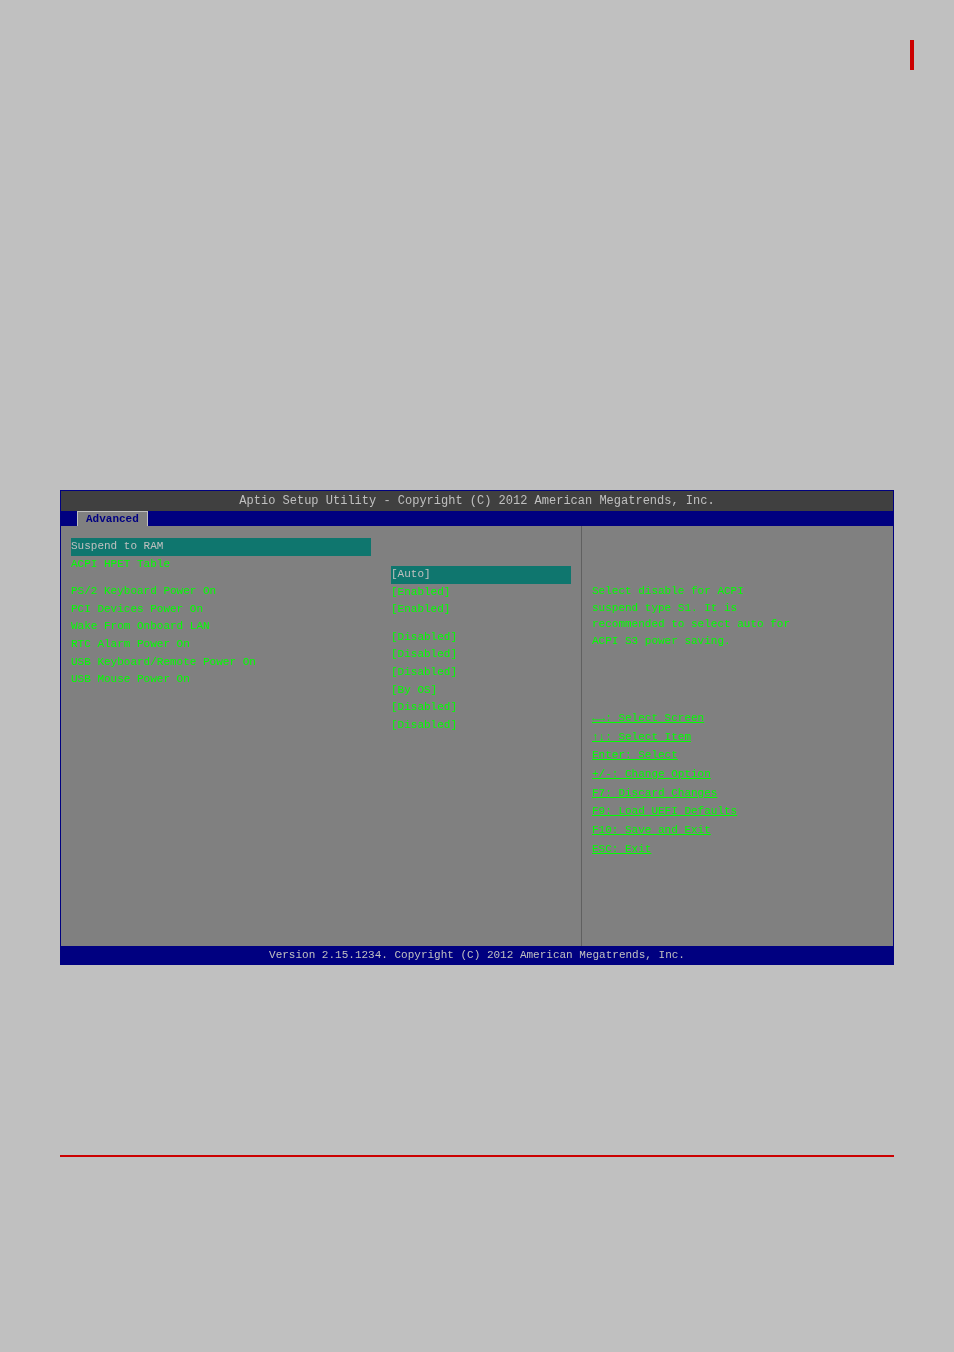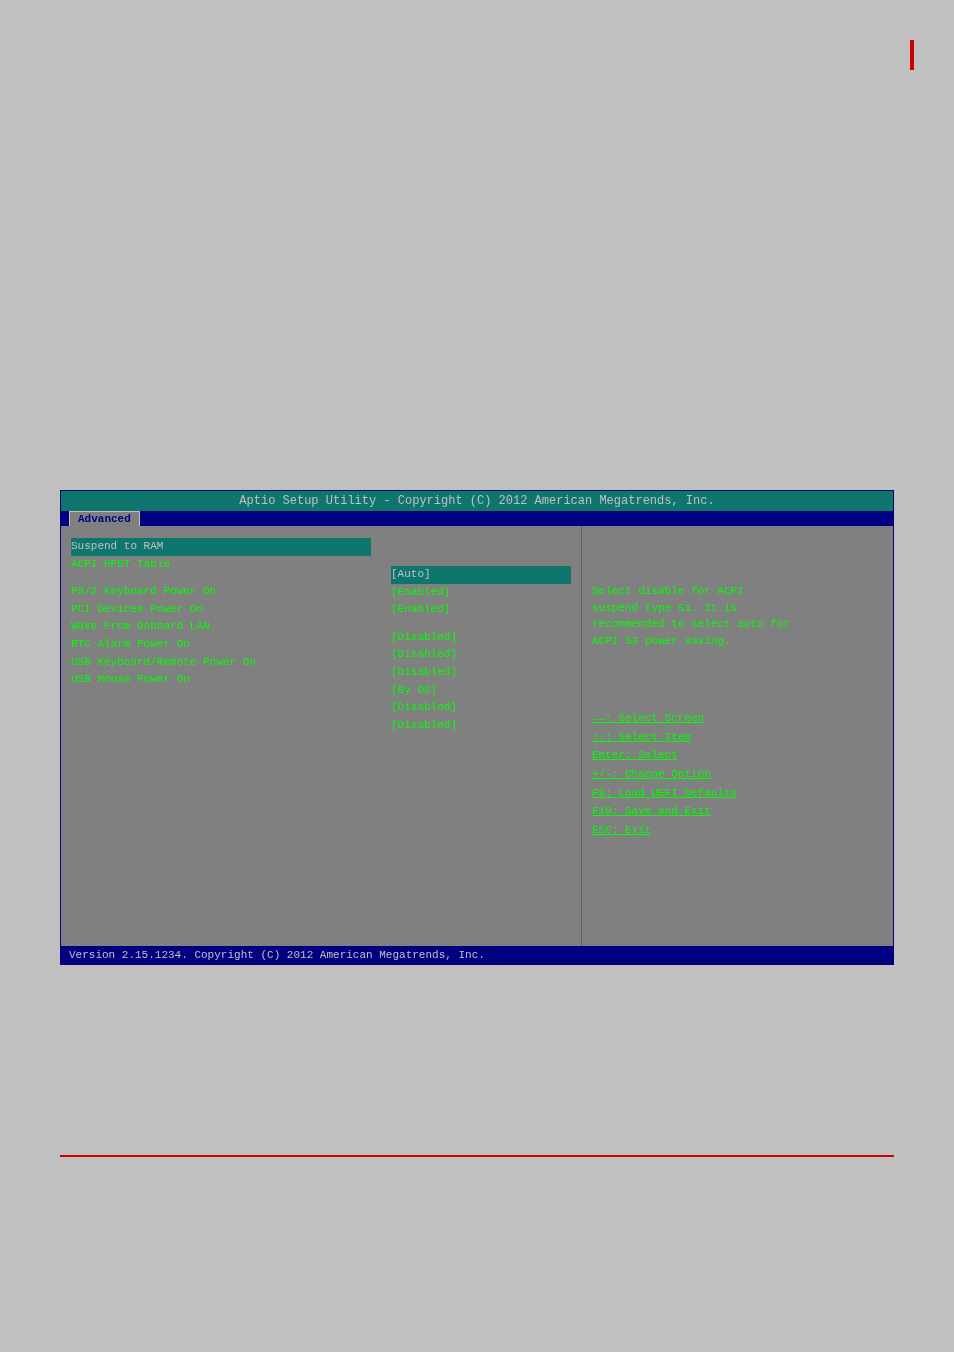--- a/index.html
+++ b/index.html
@@ -49,32 +49,32 @@
       position: absolute;
       top: 490px;
       left: 60px;
       right: 60px;
       width: 834px;
       border: 1px solid #000080;
     }
 
     
     .bios-title-bar {
-      background-color: #0f766e;
+      background-color: #404040;
       color: #c0c0c0;
       text-align: center;
       padding: 3px 8px;
       font-size: 12px;
       font-family: 'Courier New', Courier, monospace;
     }
 
     
     .bios-tabs {
       background-color: #000080;
-      padding: 0 0 0 8px;
+      padding: 0 0 0 16px;
       display: flex;
       align-items: flex-start;
     }
 
     .bios-tab {
       background-color: #808080;
       color: #000080;
       padding: 1px 8px;
       font-size: 11px;
       font-family: 'Courier New', Courier, monospace;
@@ -138,20 +138,21 @@
     .key-help {
       margin-top: 60px;
       line-height: 1.7;
       text-decoration: underline;
     }
 
     
     .bios-footer {
       background-color: #000080;
       color: #c0c0c0;
+      text-align: center;
       padding: 3px 8px;
       font-size: 11px;
       font-family: 'Courier New', Courier, monospace;
     }
 
     .highlight-item {
       background-color: #0f766e;
       color: #c0c0c0;
       display: inline-block;
       width: 100%;
@@ -244,20 +245,21 @@
           <div>Select disable for ACPI</div>
           <div>suspend type S1. It is</div>
           <div>recommended to select auto for</div>
           <div>ACPI S3 power saving.</div>
         </div>
         <div class="key-help">
           <div>←→: Select Screen</div>
           <div>↑↓: Select Item</div>
           <div>Enter: Select</div>
           <div>+/-: Change Option</div>
+          <div>F7: Discard Changes</div>
           <div>F9: Load UEFI Defaults</div>
           <div>F10: Save and Exit</div>
           <div>ESC: Exit</div>
         </div>
       </div>
 
     </div>
 
     <div class="bios-footer">
       <span>Version 2.15.1234. Copyright (C) 2012 American Megatrends, Inc.</span>

